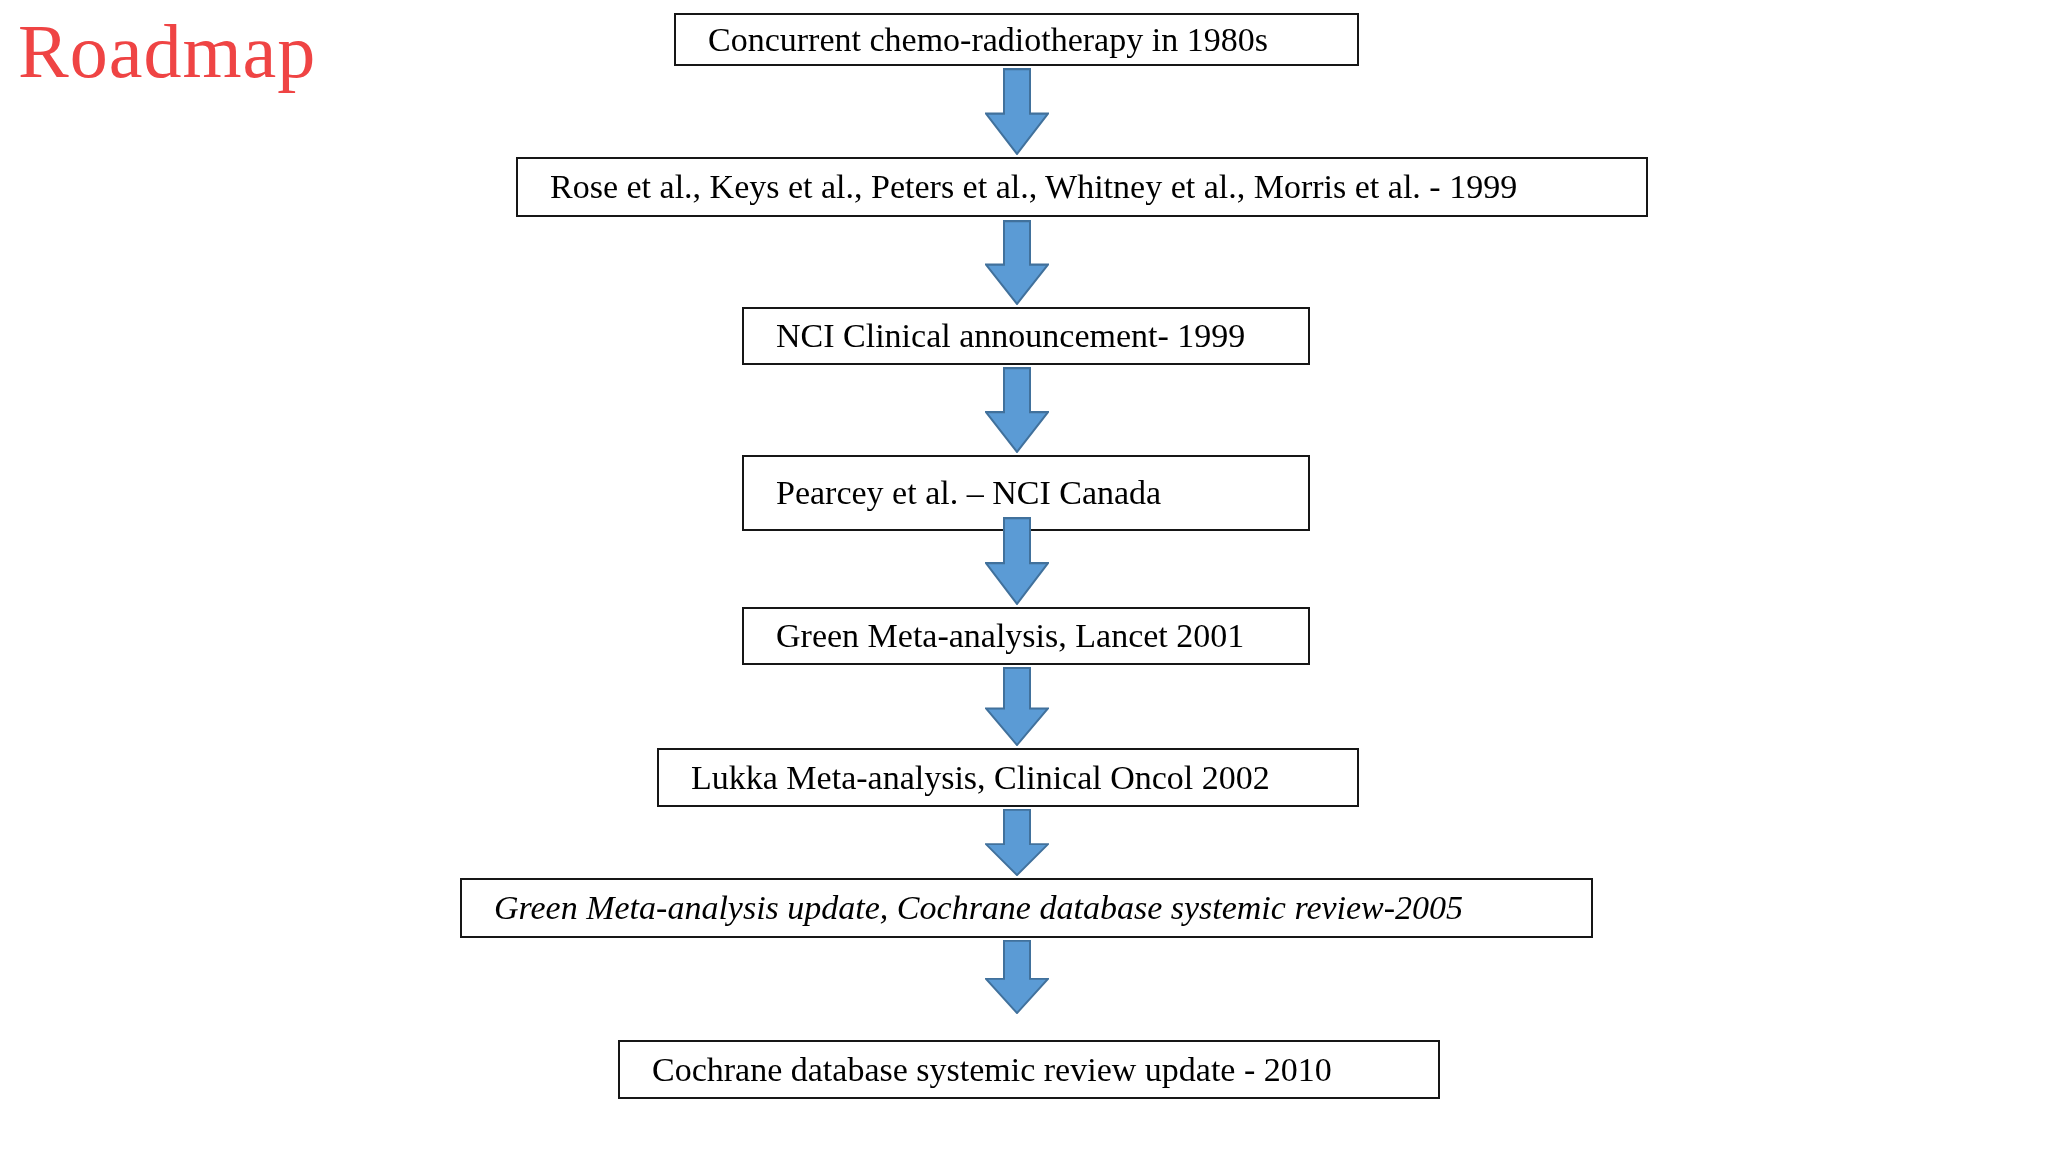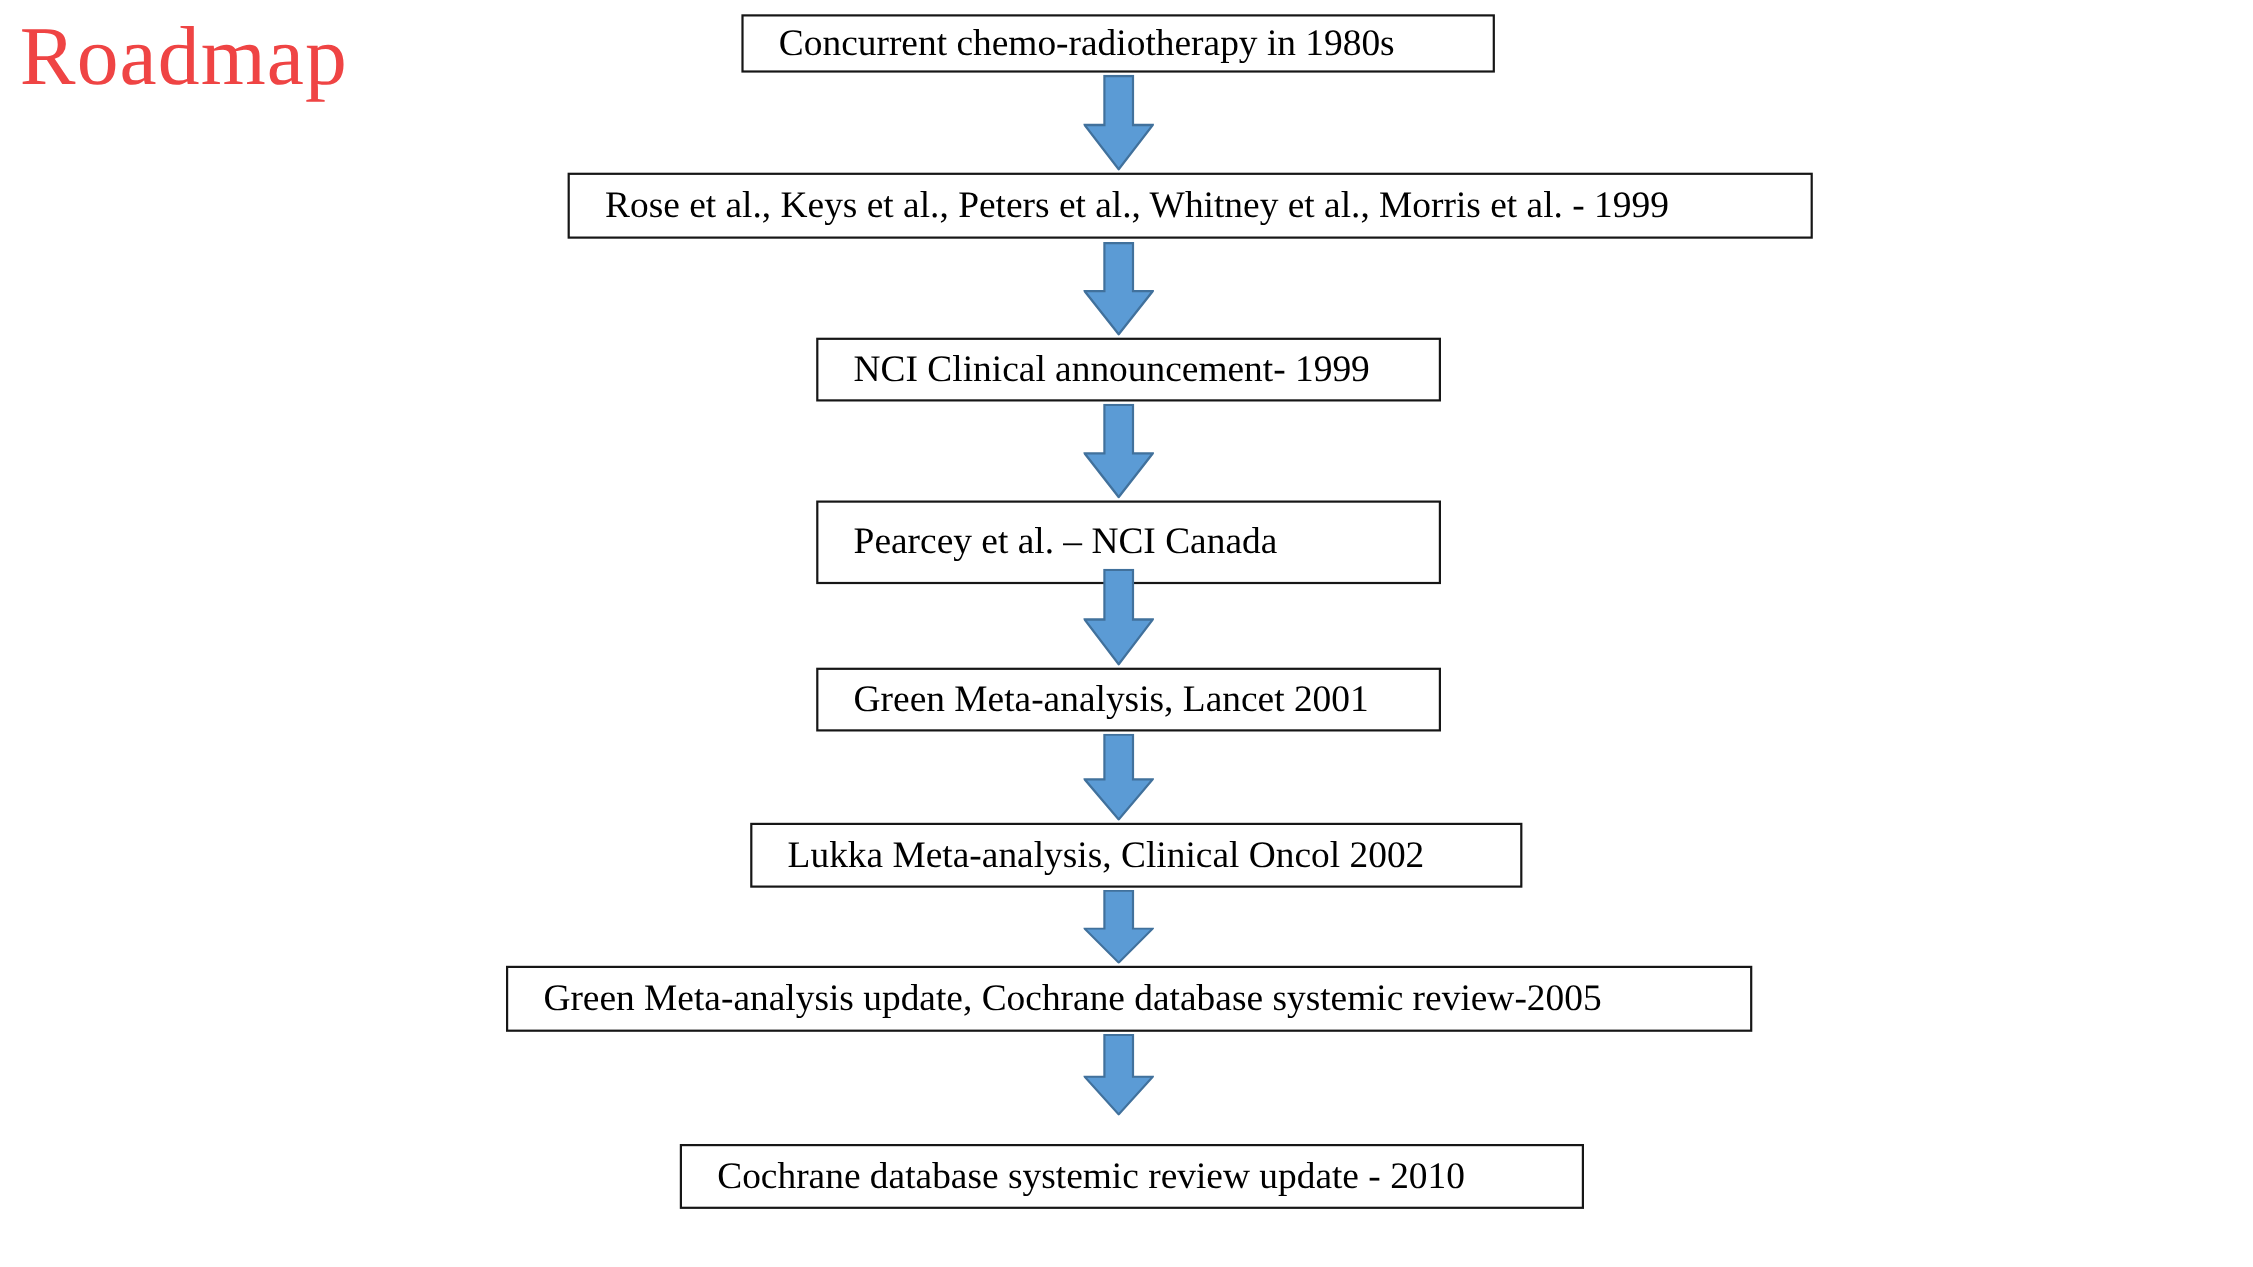--- a/index.html
+++ b/index.html
@@ -49,22 +49,22 @@
     fill: #5b9bd5;
     stroke: #41719c;
     stroke-width: 2;
   }
   
   .n0 { left: 674px;  top: 13px;   width: 685px;  height: 53px; }
   .n1 { left: 516px;  top: 157px;  width: 1132px; height: 60px; }
   .n2 { left: 742px;  top: 307px;  width: 568px;  height: 58px; }
   .n3 { left: 742px;  top: 455px;  width: 568px;  height: 76px; }
   .n4 { left: 742px;  top: 607px;  width: 568px;  height: 58px; }
-  .n5 { left: 682px;  top: 748px;  width: 702px;  height: 59px; }
-  .n6 { left: 460px;  top: 878px;  width: 1133px; height: 60px; }
+  .n5 { left: 657px;  top: 748px;  width: 702px;  height: 59px; }
+  .n6 { left: 460px;  top: 878px;  width: 1133px; height: 60px; font-style: italic; }
   .n7 { left: 618px;  top: 1040px; width: 822px;  height: 59px; }
   
   .a0 { left: 985px; top: 68px;  width: 64px; height: 87px; }
   .a1 { left: 985px; top: 220px; width: 64px; height: 85px; }
   .a2 { left: 985px; top: 367px; width: 64px; height: 86px; }
   .a3 { left: 985px; top: 517px; width: 64px; height: 88px; }
   .a4 { left: 985px; top: 667px; width: 64px; height: 79px; }
   .a5 { left: 985px; top: 809px; width: 64px; height: 67px; }
   .a6 { left: 985px; top: 940px; width: 64px; height: 74px; }
 </style>

